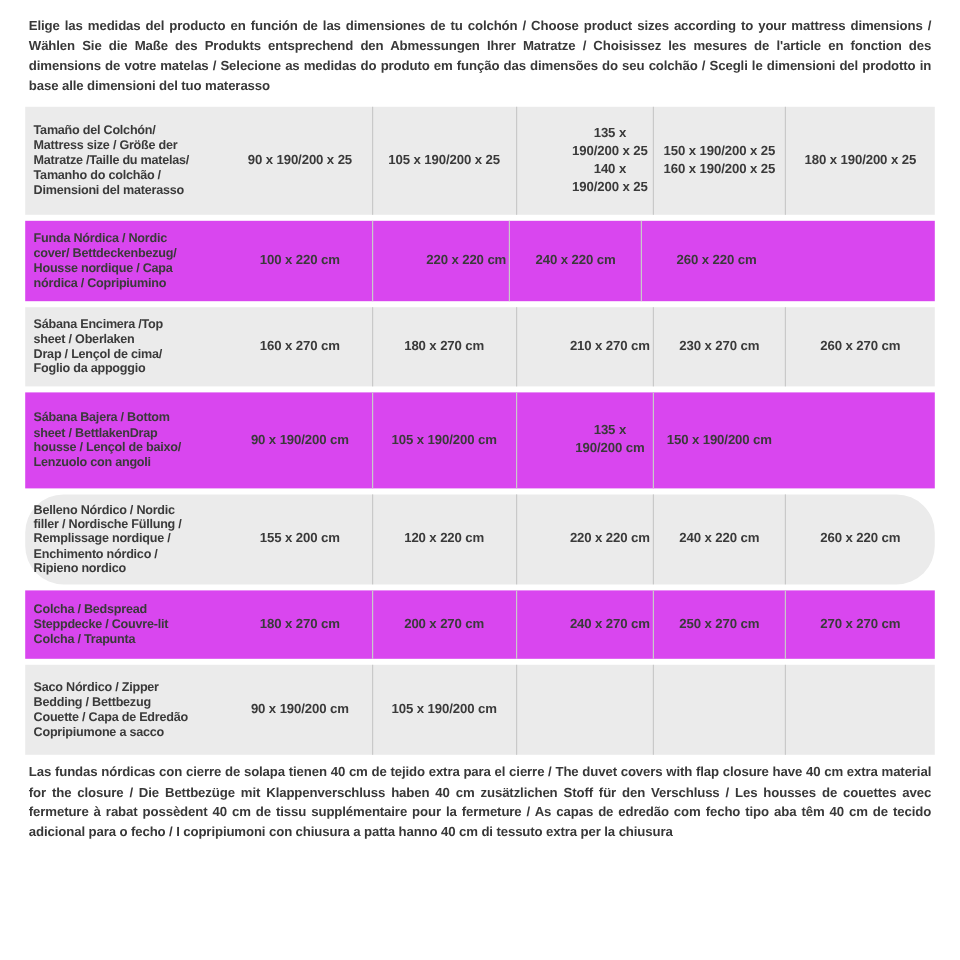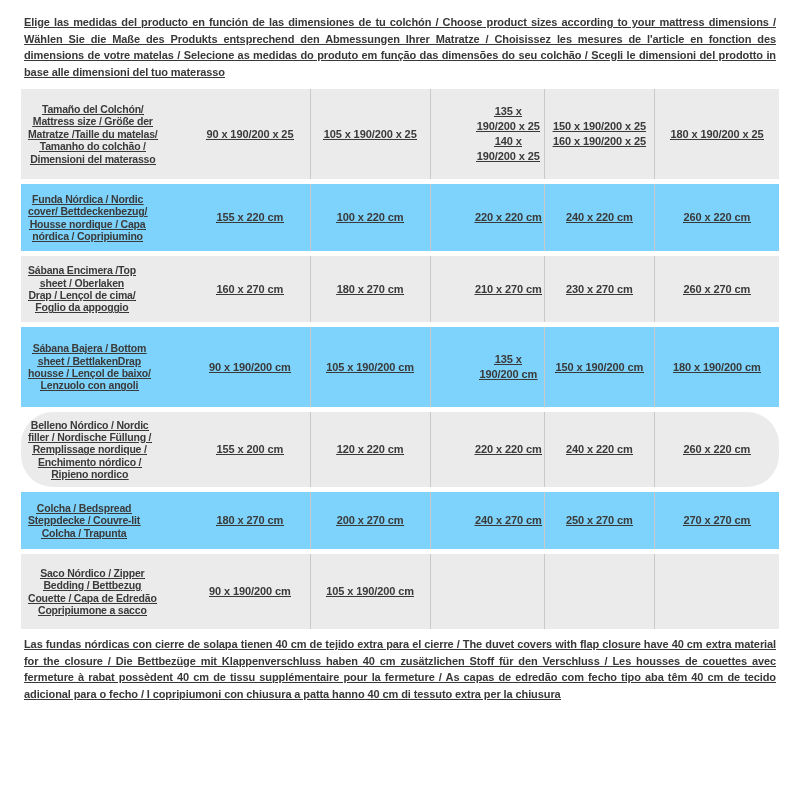--- a/index.html
+++ b/index.html
@@ -1,15 +1,15 @@
 <!DOCTYPE html>
 <html><head>
 <meta charset="utf-8">
 <style>
-  * { box-sizing: border-box; margin: 0; padding: 0; text-decoration: underline; }
+  * { box-sizing: border-box; margin: 0; padding: 0; }
   html, body {
     width: 800px; height: 800px;
     background: #ffffff;
     font-family: "Liberation Sans", "DejaVu Sans", sans-serif;
     overflow: hidden;
   }
   .page {
     width: 800px; height: 800px;
     padding: 14px 21px 0 21px;
   }
@@ -23,21 +23,21 @@
     white-space: normal;
   }
   .note.top { padding: 0 3px; margin-bottom: 9px; }
   .note.bottom { padding: 0 3px; margin-top: 7px; }
 
   .sizes-table { width: 100%; }
   .row {
     display: flex;
     align-items: stretch;
     margin-bottom: 5px;
-    background: #7dd3fc;
+    background: #d946ef;
   }
   .row:nth-child(odd) { background: #ebebeb; }
   .row:nth-child(1) { min-height: 90px; }
   .row:nth-child(2) { min-height: 67px; }
   .row:nth-child(3) { min-height: 66px; }
   .row:nth-child(4) { min-height: 80px; }
   .row:nth-child(5) { min-height: 75px; border-radius: 32px; }
   .row:nth-child(6) { min-height: 57px; }
   .row:nth-child(7) { min-height: 75px; }
   .row:nth-child(8) { min-height: 67px; }
@@ -48,21 +48,21 @@
     white-space: pre-line;
     color: #3a3a3a;
   }
   .cell.lbl {
     width: 22.3%;
     padding: 6px 4px 6px 7px;
     font-size: 10.5px;
     font-weight: bold;
     line-height: 1.18;
     letter-spacing: -0.2px;
-    text-align: center;
+    text-align: left;
     justify-content: flex-start;
   }
   .cell.v {
     justify-content: center;
     text-align: center;
     font-size: 11px;
     font-weight: bold;
     line-height: 1.35;
     letter-spacing: -0.1px;
     padding: 4px 2px;
@@ -96,21 +96,20 @@
       <div class="cell v c3">150 x 190/200 x 25
 160 x 190/200 x 25</div>
       <div class="cell v c4">180 x 190/200 x 25</div>
     </div>
 
     <div class="row">
       <div class="cell lbl">Funda Nórdica /  Nordic
 cover/ Bettdeckenbezug/
 Housse nordique / Capa
 nórdica / Copripiumino</div>
-      <div class="cell v c0">155 x 220 cm</div>
       <div class="cell v c1">100 x 220 cm</div>
       <div class="cell v c2">220 x 220 cm</div>
       <div class="cell v c3">240 x 220 cm</div>
       <div class="cell v c4">260 x 220 cm</div>
     </div>
 
     <div class="row">
       <div class="cell lbl">Sábana Encimera /Top
 sheet / Oberlaken
 Drap / Lençol de cima/
@@ -124,21 +123,20 @@
 
     <div class="row">
       <div class="cell lbl">Sábana Bajera / Bottom
 sheet / BettlakenDrap
 housse / Lençol de baixo/
 Lenzuolo con angoli</div>
       <div class="cell v c0">90 x 190/200 cm</div>
       <div class="cell v c1">105 x 190/200 cm</div>
       <div class="cell v c2">135 x 190/200 cm</div>
       <div class="cell v c3">150 x 190/200 cm</div>
-      <div class="cell v c4">180 x 190/200 cm</div>
     </div>
 
     <div class="row">
       <div class="cell lbl">Belleno Nórdico / Nordic
 filler / Nordische Füllung /
 Remplissage nordique /
 Enchimento nórdico /
 Ripieno nordico</div>
       <div class="cell v c0">155 x 200 cm</div>
       <div class="cell v c1">120 x 220 cm</div>

